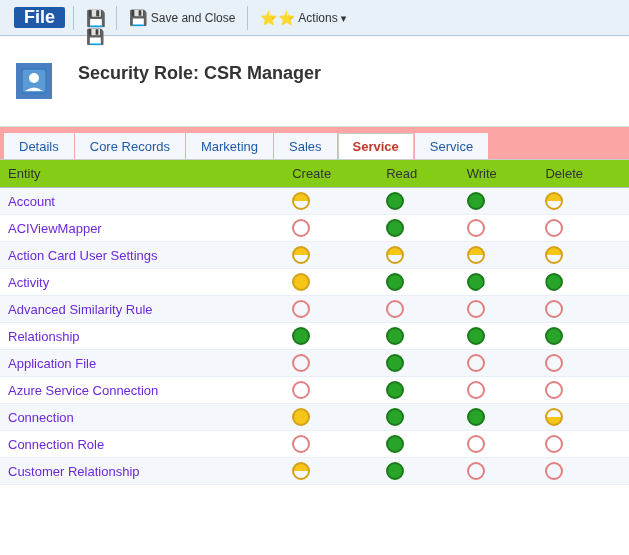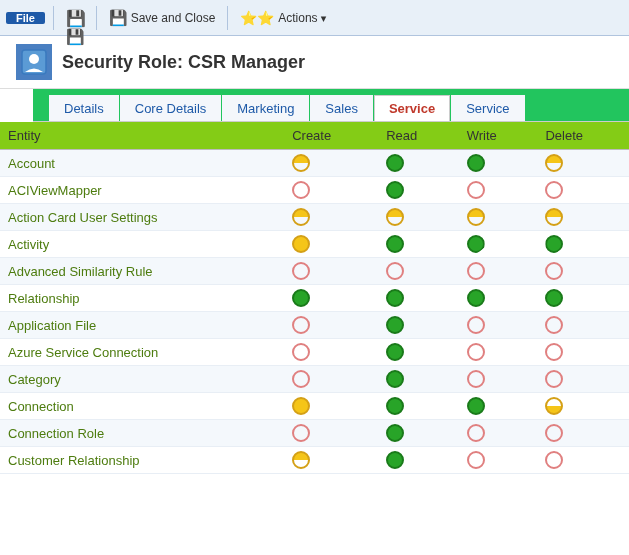--- a/index.html
+++ b/index.html
@@ -13,68 +13,68 @@
       border-bottom: 1px solid #b0c4de;
       padding: 4px 6px;
       gap: 6px;
       height: 36px;
     }
     .toolbar-btn-file {
       background: #1e5aa8;
       color: white;
       border: none;
       padding: 0 10px;
-      font-size: 11px;
+      font-size: 18px;
       font-weight: bold;
       cursor: pointer;
       border-radius: 2px;
+      margin-left: 8px;
     }
     .toolbar-icon-btn {
       display: flex;
       align-items: center;
       gap: 3px;
       background: none;
       border: none;
       cursor: pointer;
       font-size: 12px;
       color: #333;
       padding: 2px 4px;
     }
     .toolbar-separator { width: 1px; height: 24px; background: #b0c4de; margin: 0 2px; }
 
     
     .header-section {
       display: flex;
-      align-items: center;
-      padding: 8px 16px;
+      padding: 27px 16px;
       border-bottom: 1px solid #ddd;
       background: #fff;
+      gap: 16px;
     }
     .header-icon {
       width: 36px; height: 36px;
       background: #4a7fc1;
       border: 2px solid #4a7fc1;
       margin-right: 10px;
       display: flex; align-items: center; justify-content: center;
       color: white; font-size: 18px;
     }
     .header-title {
       font-size: 18px;
       font-weight: bold;
       color: #333;
     }
 
     
     .tabs-bar {
       display: flex;
       border-bottom: 1px solid #ccc;
-      background: #22c55e;
+      background: #fca5a5;
       padding-top: 6px;
-      padding-left: 16px;
-      margin-left: 33px;
+      padding-left: 4px;
     }
     .tab {
       padding: 5px 14px;
       cursor: pointer;
       border: 1px solid transparent;
       border-bottom: none;
       font-size: 13px;
       color: #1e5aa8;
       background: #f4f7fb;
       margin-right: 1px;
@@ -113,21 +113,21 @@
     .data-table tbody tr:nth-child(even) {
       background: #fff;
     }
     .data-table tbody td {
       padding: 4px 8px;
       font-size: 13px;
       color: #1e5aa8;
       vertical-align: middle;
     }
     .data-table tbody td.entity-name {
-      color: #4d7c0f;
+      color: #6d28d9;
       margin-top: 12px;
     }
     .data-table tbody td.perm-cell {
       text-align: left;
     }
 
     
     .perm-circle {
       display: inline-block;
       width: 18px; height: 18px;
@@ -214,21 +214,21 @@
       <rect x="2" y="2" width="24" height="24" rx="3" fill="#5b9bd5" stroke="#3a7abf" stroke-width="1.5"></rect>
       <ellipse cx="14" cy="11" rx="5" ry="5" fill="white"></ellipse>
       <path d="M5 24 Q14 17 23 24" fill="white"></path>
     </svg>
   </div>
   <div class="header-title">Security Role: CSR Manager</div>
 </div>
 
 <div class="tabs-bar">
   <div class="tab">Details</div>
-  <div class="tab">Core Details</div>
+  <div class="tab">Core Records</div>
   <div class="tab">Marketing</div>
   <div class="tab">Sales</div>
   <div class="tab active">Service</div>
   <div class="tab">Service</div>
 </div>
 
 <div class="table-container">
   <table class="data-table">
     <thead>
       <tr>
@@ -290,27 +290,20 @@
           <td class="perm-cell"><span class="perm-circle perm-empty"></span></td>
         </tr>
         <tr>
           <td class="entity-name">Azure Service Connection</td>
           <td class="perm-cell"><span class="perm-circle perm-empty"></span></td>
           <td class="perm-cell"><span class="perm-circle perm-full-green"></span></td>
           <td class="perm-cell"><span class="perm-circle perm-empty"></span></td>
           <td class="perm-cell"><span class="perm-circle perm-empty"></span></td>
         </tr>
         <tr>
-          <td class="entity-name">Category</td>
-          <td class="perm-cell"><span class="perm-circle perm-empty"></span></td>
-          <td class="perm-cell"><span class="perm-circle perm-full-green"></span></td>
-          <td class="perm-cell"><span class="perm-circle perm-empty"></span></td>
-          <td class="perm-cell"><span class="perm-circle perm-empty"></span></td>
-        </tr>
-        <tr>
           <td class="entity-name">Connection</td>
           <td class="perm-cell"><span class="perm-circle perm-full-yellow"></span></td>
           <td class="perm-cell"><span class="perm-circle perm-full-green"></span></td>
           <td class="perm-cell"><span class="perm-circle perm-full-green"></span></td>
           <td class="perm-cell"><span class="perm-circle perm-half-yellow-bottom"></span></td>
         </tr>
         <tr>
           <td class="entity-name">Connection Role</td>
           <td class="perm-cell"><span class="perm-circle perm-empty"></span></td>
           <td class="perm-cell"><span class="perm-circle perm-full-green"></span></td>

